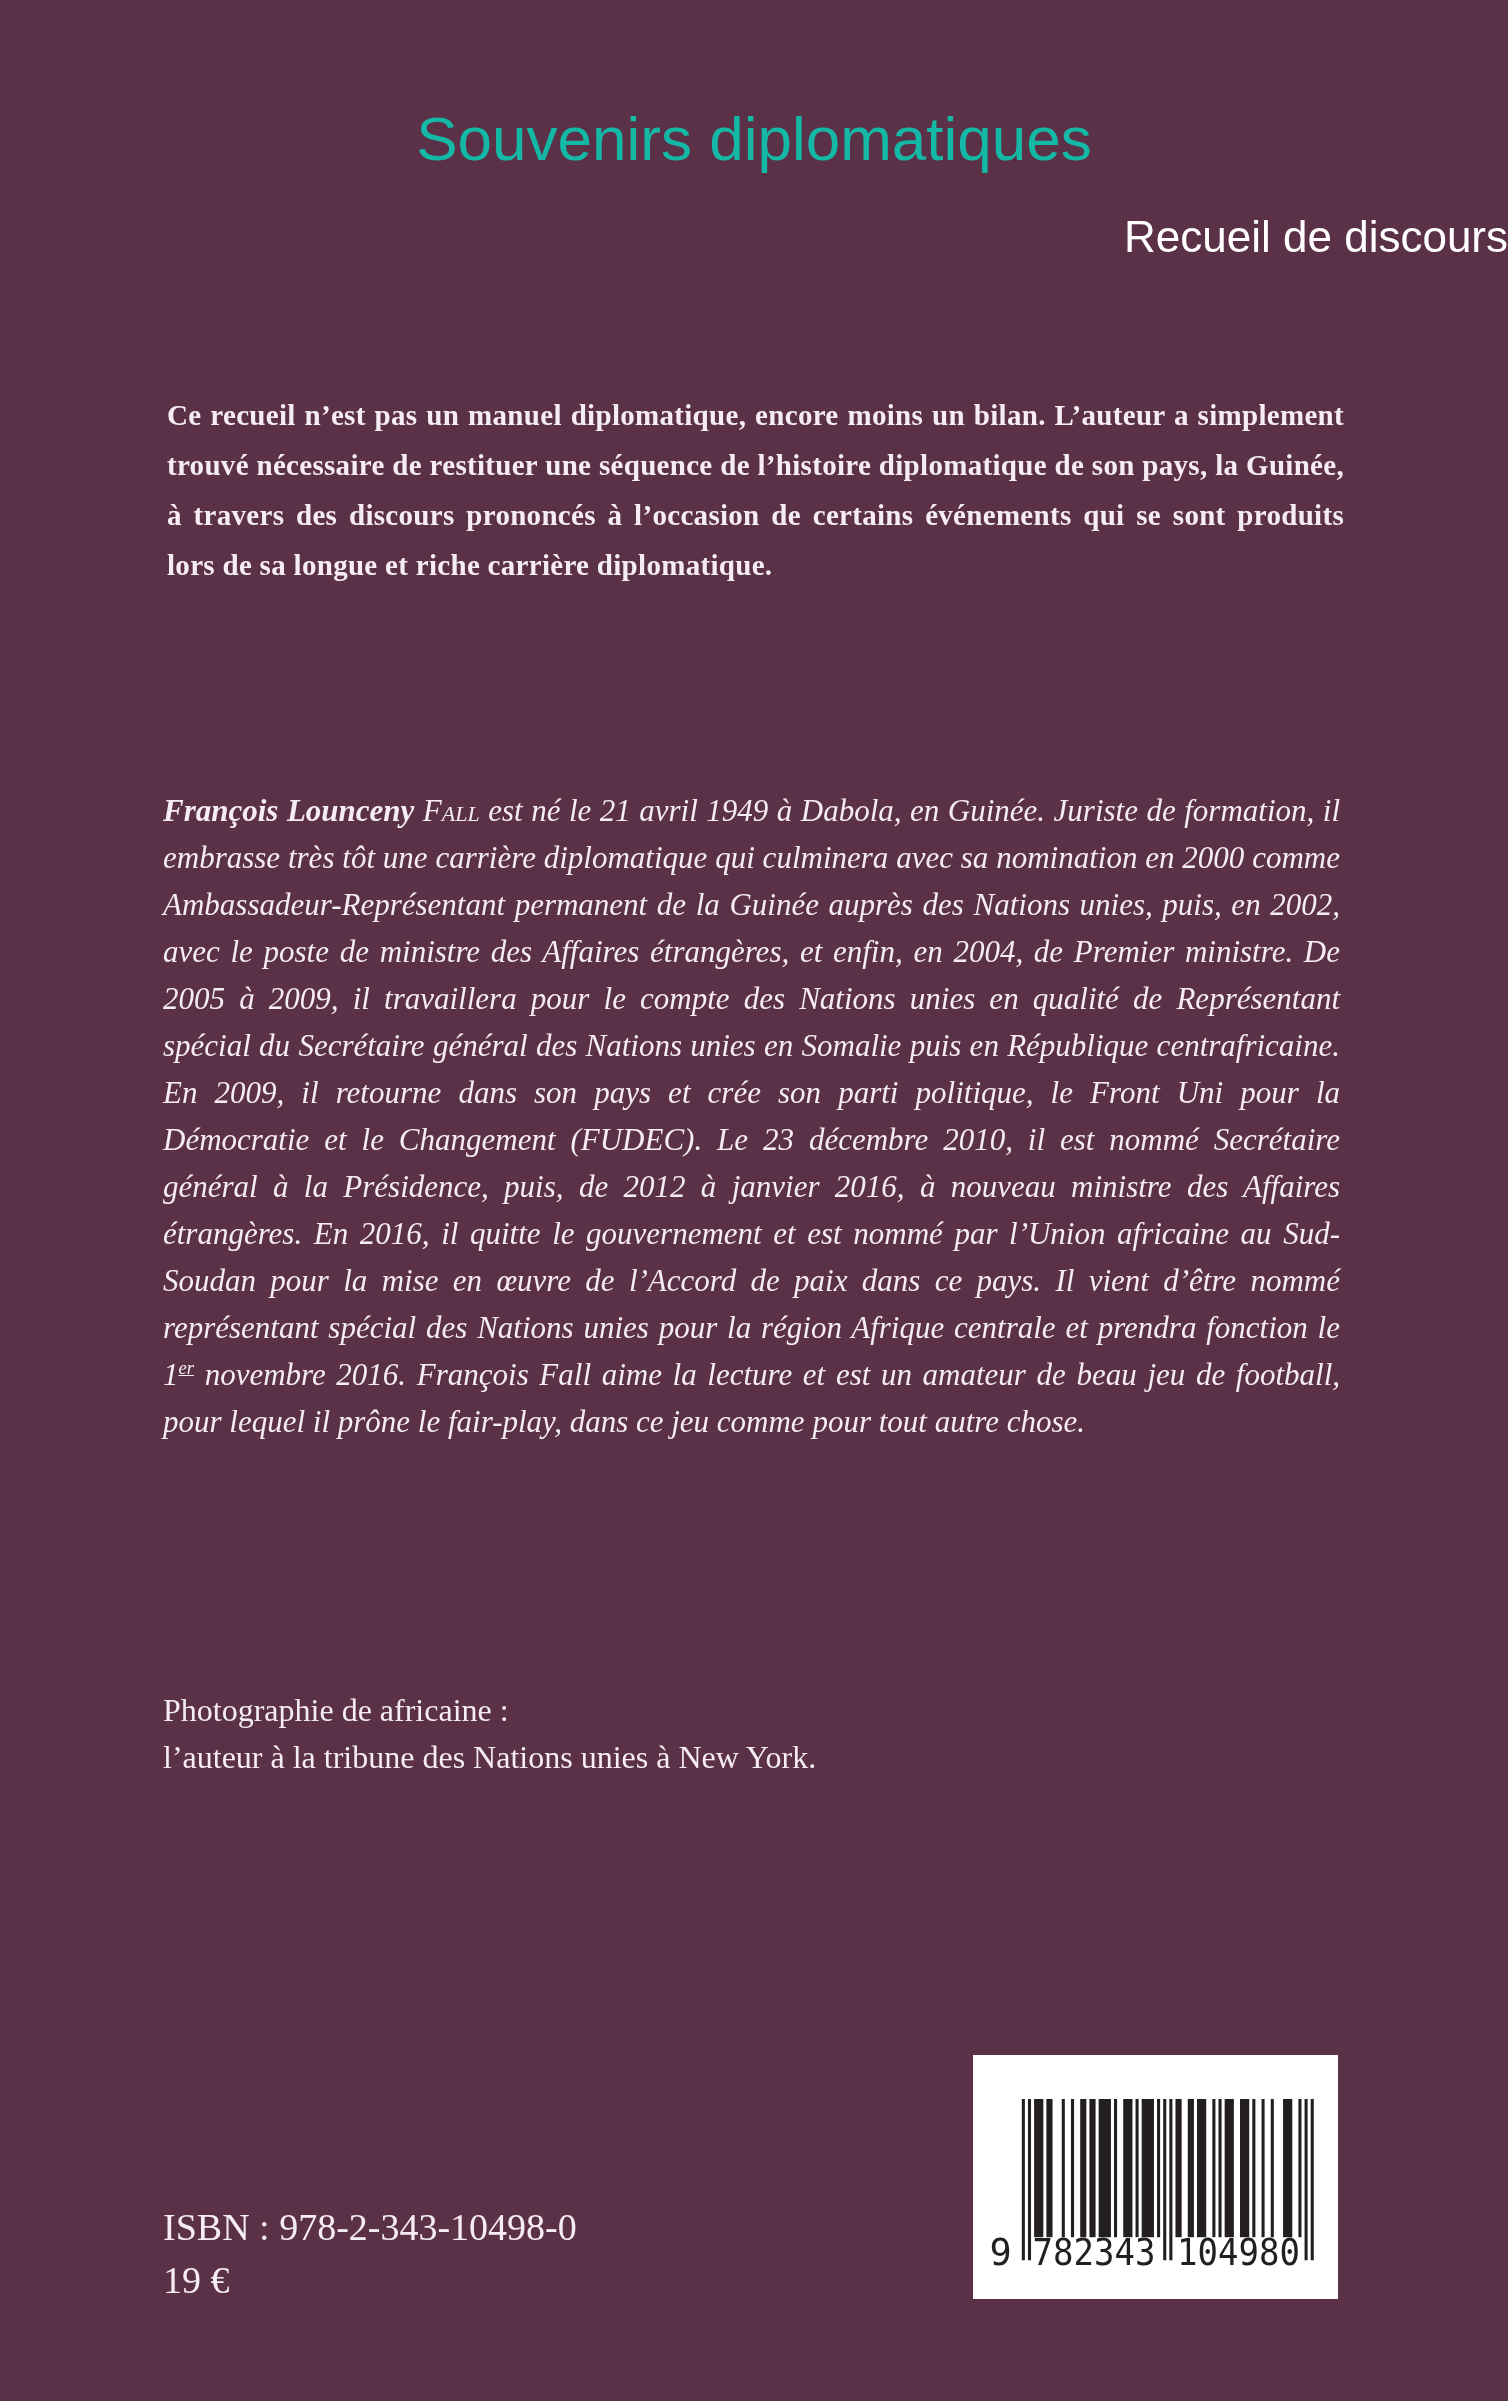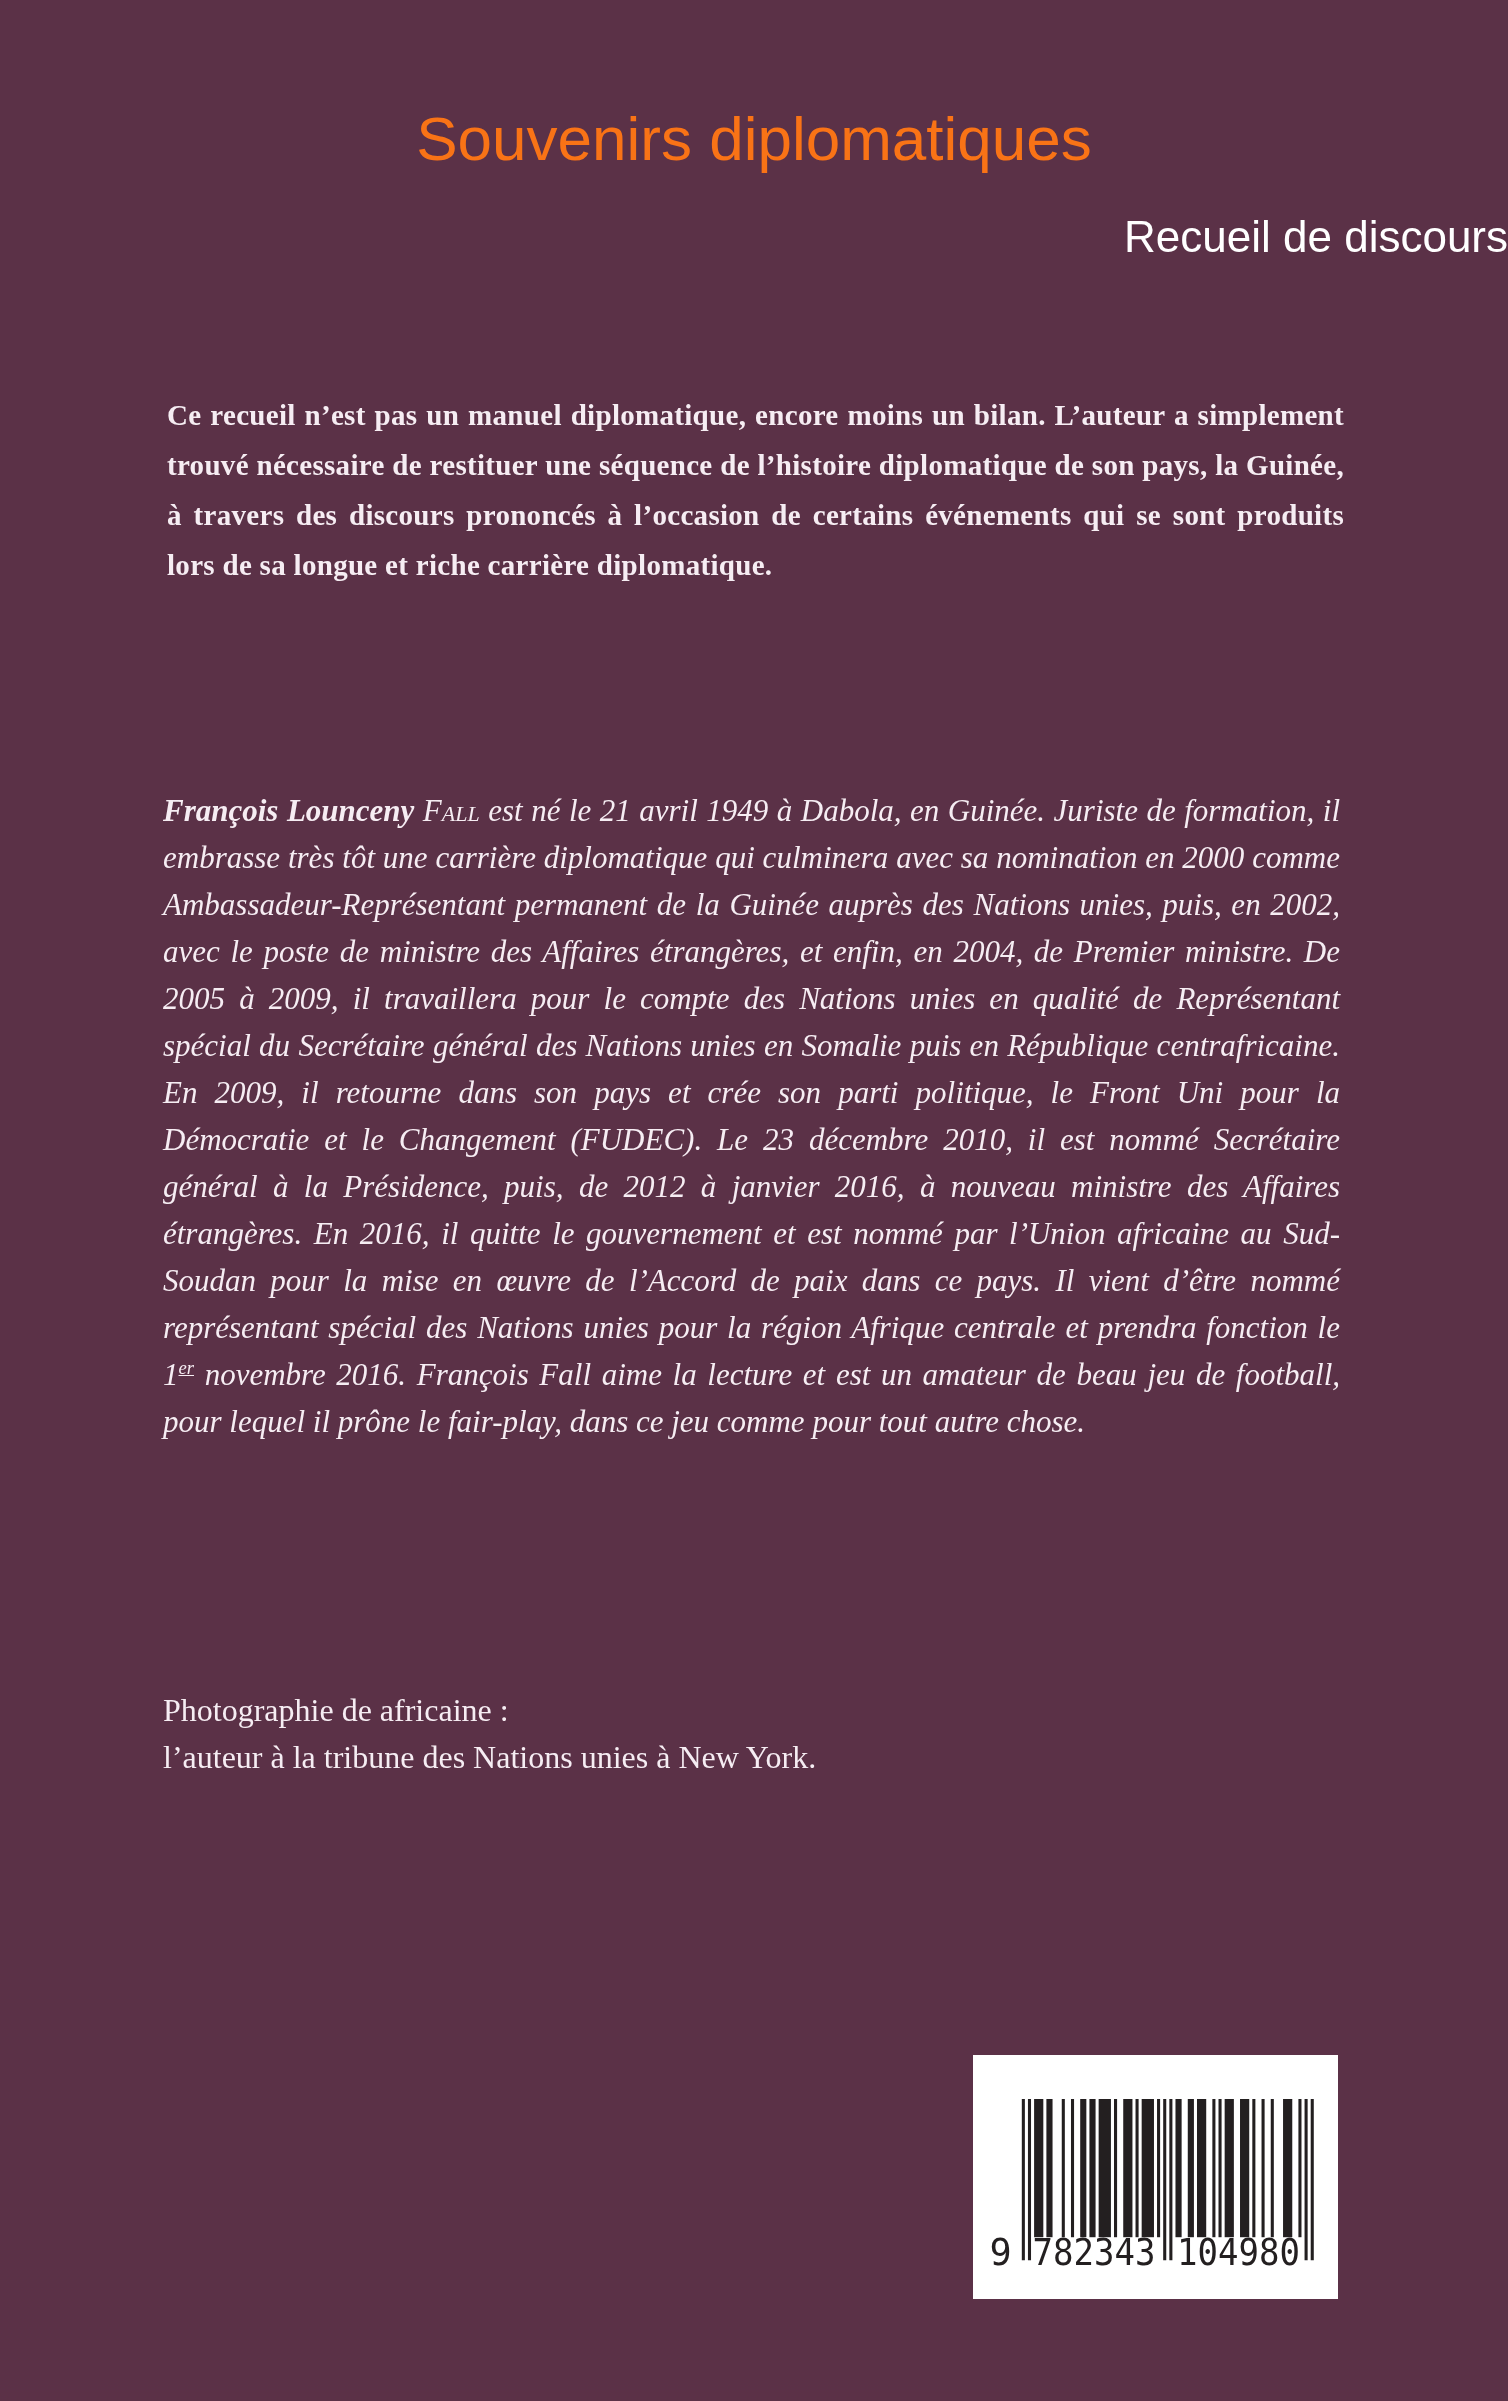--- a/index.html
+++ b/index.html
@@ -58,32 +58,36 @@
     position:absolute;left:15px;top:44px;
     width:335px;height:172px;
     display:block;
   }
 </style>
 </head>
 <body style="background: rgb(91, 49, 71);">
 
 <div class="page" style="background: rgb(91, 49, 71); color: rgb(246, 237, 243);">
 
-  <h1 class="title" style="color: #f97316;">Souvenirs diplomatiques</h1>
+  <h1 class="title" style="color: #14b8a6;">Souvenirs diplomatiques</h1>
   <h2 class="subtitle" style="color: rgb(255, 255, 255);">Recueil de discours</h2>
 
   <p class="synopsis">Ce recueil n’est pas un manuel diplomatique, encore moins un bilan. L’auteur a simplement trouvé nécessaire de restituer une séquence de l’histoire diplomatique de son pays, la Guinée, à travers des discours prononcés à l’occasion de certains événements qui se sont produits lors de sa longue et riche carrière diplomatique.</p>
 
   <p class="bio"><span class="lead">François Lounceny </span><span class="smallcaps">Fall</span><span> est né le 21 avril 1949 à Dabola, en Guinée. Juriste de formation, il embrasse très tôt une carrière diplomatique qui culminera avec sa nomination en 2000 comme Ambassadeur-Représentant permanent de la Guinée auprès des Nations unies, puis, en 2002, avec le poste de ministre des Affaires étrangères, et enfin, en 2004, de Premier ministre. De 2005 à 2009, il travaillera pour le compte des Nations unies en qualité de Représentant spécial du Secrétaire général des Nations unies en Somalie puis en République centrafricaine. En 2009, il retourne dans son pays et crée son parti politique, le Front Uni pour la Démocratie et le Changement (FUDEC). Le 23 décembre 2010, il est nommé Secrétaire général à la Présidence, puis, de 2012 à janvier 2016, à nouveau ministre des Affaires étrangères. En 2016, il quitte le gouvernement et est nommé par l’Union africaine au Sud-Soudan pour la mise en œuvre de l’Accord de paix dans ce pays. Il vient d’être nommé représentant spécial des Nations unies pour la région Afrique centrale et prendra fonction le 1</span><sup>er</sup><span> novembre 2016. François Fall aime la lecture et est un amateur de beau jeu de football, pour lequel il prône le fair-play, dans ce jeu comme pour tout autre chose.</span></p>
 
   <p class="credit">
     <span>Photographie de africaine :</span><br>
     <span>l’auteur à la tribune des Nations unies à New York.</span>
   </p>
 
+  <p class="isbn-block">
+    <span>ISBN : 978-2-343-10498-0</span><br>
+    <span>19 €</span>
+  </p>
 
   <div class="barcode-panel" style="background: rgb(255, 255, 255);">
     <svg id="barcode-svg" viewBox="-11 0 109 56" preserveAspectRatio="none" xmlns="http://www.w3.org/2000/svg">
       <g id="barcode-bars">
           <rect x="0" y="0" width="1" height="52.5" fill="#231f20"></rect>
           <rect x="2" y="0" width="1" height="52.5" fill="#231f20"></rect>
           <rect x="4" y="0" width="3" height="45" fill="#231f20"></rect>
           <rect x="8" y="0" width="2" height="45" fill="#231f20"></rect>
           <rect x="13" y="0" width="1" height="45" fill="#231f20"></rect>
           <rect x="16" y="0" width="1" height="45" fill="#231f20"></rect>

